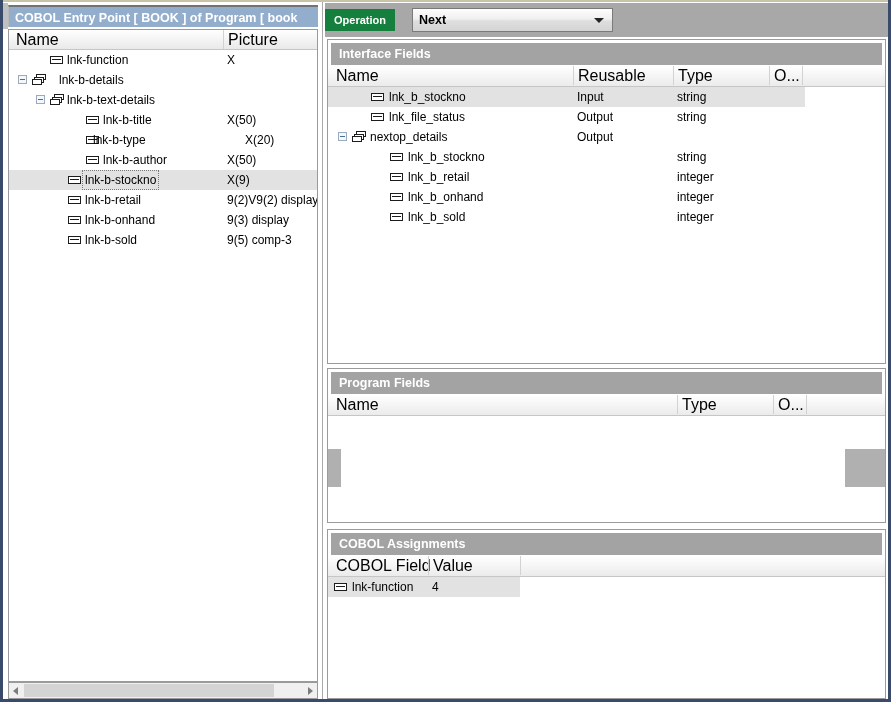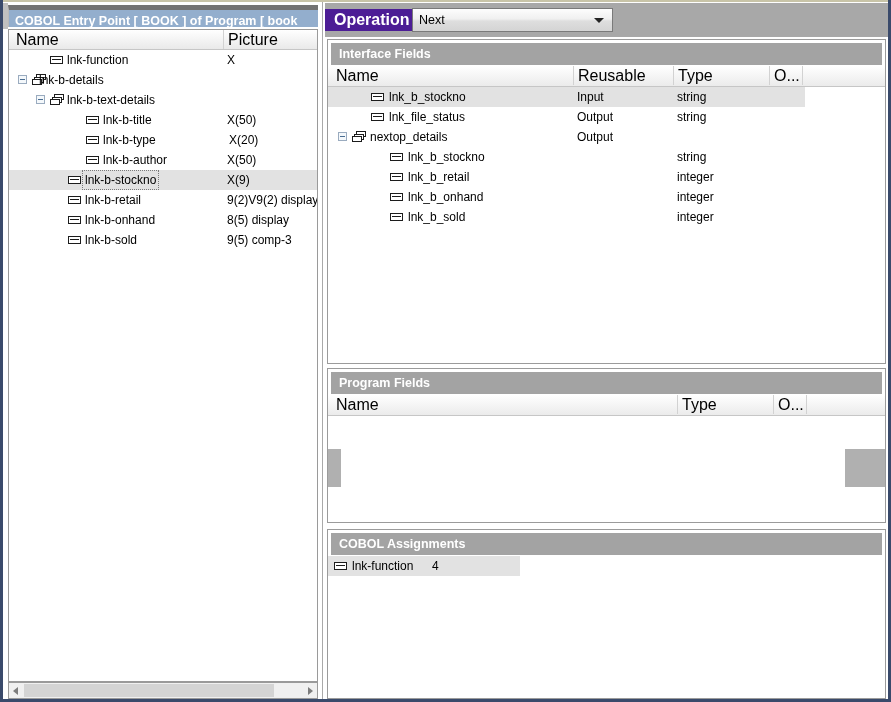--- a/index.html
+++ b/index.html
@@ -36,21 +36,21 @@
     width:310px; height:22px;
     background:#93aecd;
     color:#ffffff;
     font-weight:bold;
     font-size:12.5px;
     line-height:22px;
     padding-left:6px;
     box-sizing:border-box;
     white-space:nowrap;
     overflow:hidden;
-    border-top:5px solid #737373;
+    border-top:2px solid #737373;
     border-left:1px solid #b9b9b9;
   }
   #cobol-title-shadow {
     position:absolute; left:0px; top:1px; width:5px; height:26px; background:#c0c0c0;
   }
   #left-tree-area {
     position:absolute; left:5px; top:27px;
     width:310px; height:653px;
     background:#ffffff;
     border:1px solid #9a9a9a;
@@ -142,31 +142,31 @@
     background:#ffffff; box-sizing:border-box;
   }
 
   
   #op-bar {
     position:absolute; left:0px; top:1px; width:563px; height:34px;
     background:#a8a8a8;
   }
   #op-label {
     position:absolute; left:0; top:6px; height:22px; line-height:22px;
-    padding:0 9px; background:#4c1d95; color:#ffffff; font-weight:bold; font-size:16px;
+    padding:0 9px; background:#15803d; color:#ffffff; font-weight:bold; font-size:11px;
     white-space:nowrap;
   }
   #op-select {
     position:absolute; left:87px; top:5px; width:201px; height:24px;
     background: linear-gradient(to bottom,#fdfdfd 0%,#f0f0f0 45%,#dedede 55%,#d4d4d4 100%);
     border:1px solid #7a7a7a; box-sizing:border-box;
   }
   #op-select-value {
     position:absolute; left:6px; top:0; height:14px; line-height:22px;
-    font-size:12.5px; font-weight:normal; color:#000;
+    font-size:12.5px; font-weight:bold; color:#000;
   }
   #op-select-arrow {
     position:absolute; right:8px; top:9px; width:0; height:0;
     border-left:5px solid transparent; border-right:5px solid transparent;
     border-top:5px solid #242424;
   }
   #http-method {
     position:absolute; left:300px; top:0px; width:263px; height:34px;
     line-height:34px; text-align:center; color:#ffffff; font-weight:bold; font-size:12.5px;
     background:#a8a8a8;
@@ -233,60 +233,60 @@
             <span class="tname-wrap" style="left:56px">lnk-function</span>
             <span class="tcol2" style="left:218px">X</span>
           </div>
           <div class="trow">
             <span class="expander" style="left:9px"></span>
             <span class="icn icn-group" style="left:23px">
               <i></i>
               <i></i>
               <i></i>
             </span>
-            <span class="tname-wrap" style="left:28px">lnk-b-details</span>
+            <span class="tname-wrap" style="left:48px">lnk-b-details</span>
           </div>
           <div class="trow">
             <span class="expander" style="left:27px"></span>
             <span class="icn icn-group" style="left:41px">
               <i></i>
               <i></i>
               <i></i>
             </span>
             <span class="tname-wrap" style="left:56px">lnk-b-text-details</span>
           </div>
           <div class="trow">
             <span class="icn icn-field" style="left:77px"></span>
             <span class="tname-wrap" style="left:92px">lnk-b-title</span>
             <span class="tcol2" style="left:218px">X(50)</span>
           </div>
           <div class="trow">
             <span class="icn icn-field" style="left:77px"></span>
-            <span class="tname-wrap" style="left:92px">lnk-b-type</span>
-            <span class="tcol2" style="left:220px">X(20)</span>
+            <span class="tname-wrap" style="left:82px">lnk-b-type</span>
+            <span class="tcol2" style="left:236px">X(20)</span>
           </div>
           <div class="trow">
             <span class="icn icn-field" style="left:77px"></span>
             <span class="tname-wrap" style="left:92px">lnk-b-author</span>
             <span class="tcol2" style="left:218px">X(50)</span>
           </div>
           <div class="trow sel">
             <span class="icn icn-field" style="left:59px"></span>
             <span class="tname-wrap" style="left:74px">lnk-b-stockno</span>
             <span class="tcol2" style="left:218px">X(9)</span>
           </div>
           <div class="trow">
             <span class="icn icn-field" style="left:59px"></span>
             <span class="tname-wrap" style="left:74px">lnk-b-retail</span>
             <span class="tcol2" style="left:218px">9(2)V9(2) display</span>
           </div>
           <div class="trow">
             <span class="icn icn-field" style="left:59px"></span>
             <span class="tname-wrap" style="left:74px">lnk-b-onhand</span>
-            <span class="tcol2" style="left:218px">8(5) display</span>
+            <span class="tcol2" style="left:218px">9(3) display</span>
           </div>
           <div class="trow">
             <span class="icn icn-field" style="left:59px"></span>
             <span class="tname-wrap" style="left:74px">lnk-b-sold</span>
             <span class="tcol2" style="left:218px">9(5) comp-3</span>
           </div>
         </div>
     </div>
 
     <div id="left-hscroll">
@@ -390,20 +390,26 @@
       <div class="grid-body clip" id="rf-body" style="height:105px;">
         <div class="gray-block" style="left:0px; top:33px; width:13px; height:38px;"></div>
         <div class="gray-block" style="left:517px; top:33px; width:40px; height:38px;"></div>
       </div>
     </div>
 
     <div class="section" id="sec-cobol" style="top:527px; height:170px;">
       <div class="sec-head">
         <div class="sec-head-inner">COBOL Assignments</div>
       </div>
+      <div class="grid-header" id="ca-header">
+          <div class="th-cell" style="left:3px;width:97px">COBOL Field</div>
+          <div class="th-sep" style="left:100px"></div>
+          <div class="th-cell" style="left:100px;width:92px">Value</div>
+          <div class="th-sep" style="left:192px"></div>
+        </div>
       <div class="grid-body clip" id="ca-body" style="height:120px;">
           <div class="grow sel">
             <div class="hl" style="left:0px;width:192px"></div>
             <span class="icn icn-field" style="left:6px"></span>
             <span class="gcell" style="left:24px">lnk-function</span>
             <span class="gcell" style="left:104px">4</span>
           </div>
         </div>
     </div>
 

